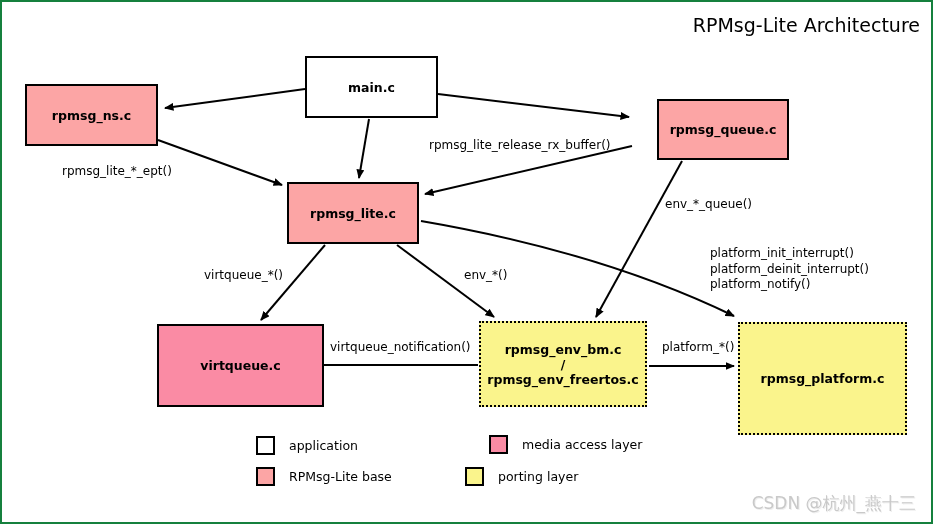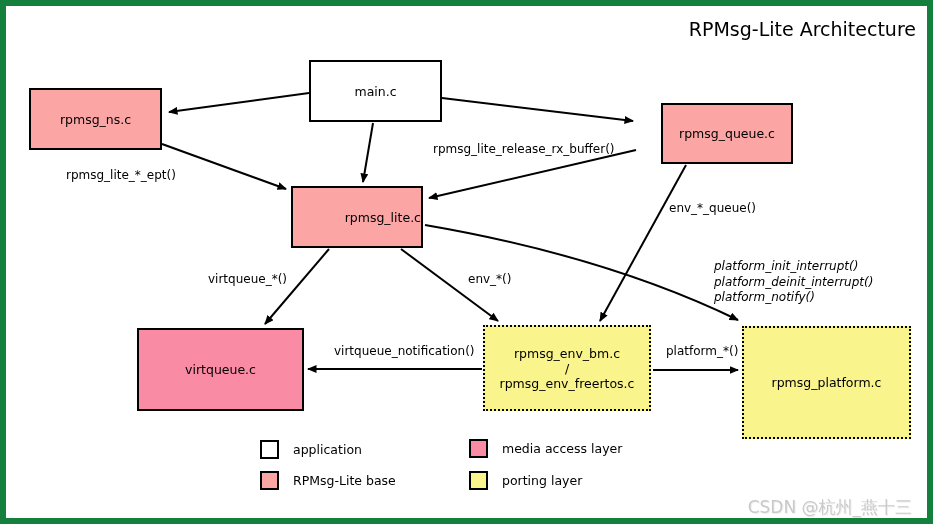--- a/index.html
+++ b/index.html
@@ -5,21 +5,21 @@
   * { margin: 0; padding: 0; box-sizing: border-box; }
   body {
     font-family: "DejaVu Sans", "Liberation Sans", sans-serif;
     background: #fff;
   }
   .canvas {
     position: relative;
     width: 933px;
     height: 524px;
     background: #ffffff;
-    border: 6px solid #15803d;
+    border: 2px solid #15803d;
     overflow: hidden;
   }
   .title {
     position: absolute;
     top: 12px;
     right: 11px;
     font-size: 19px;
     color: #000;
     white-space: nowrap;
   }
@@ -32,46 +32,47 @@
   .node {
     position: absolute;
     border: 2px solid #000;
     display: flex;
     align-items: center;
     justify-content: center;
     text-align: center;
     font-size: 12.5px;
     color: #000;
     line-height: 15px;
+    font-weight: bold;
   }
   .node.dotted { border: 2px dotted #000; }
   .bg-white  { background: #ffffff; }
   .bg-green  { background: #fca5a5; }
-  .bg-pink   { background: #fa8ba4; }
+  .bg-pink   { background: #fa8ba4; margin-left: 24px; }
   .bg-yellow { background: #faf48c; }
 
   .n-main      { left: 303px; top: 54px;  width: 133px; height: 62px; }
   .n-ns        { left: 23px;  top: 82px;  width: 133px; height: 62px; }
   .n-queue     { left: 631px; top: 97px;  width: 132px; height: 61px; margin-left: 24px; }
-  .n-lite      { left: 285px; top: 180px; width: 132px; height: 62px; justify-content: flex-end; }
+  .n-lite      { left: 285px; top: 180px; width: 132px; height: 62px; }
   .n-virtqueue { left: 131px; top: 322px; width: 167px; height: 83px; }
   .n-env       { left: 477px; top: 319px; width: 168px; height: 86px; }
   .n-platform  { left: 736px; top: 320px; width: 169px; height: 113px; }
 
   .edge-label {
     position: absolute;
     font-size: 12px;
     color: #000;
     white-space: nowrap;
     line-height: 15.5px;
   }
   .l-ept        { left: 60px;  top: 162px; }
   .l-release    { left: 427px; top: 136px; }
   .l-envqueue   { left: 663px; top: 195px; }
-  .l-platfns    { left: 708px; top: 253px; font-style: italic; }
+  .l-platfns    { left: 708px; top: 244px; }
   .l-vqstar     { left: 202px; top: 266px; }
   .l-envstar    { left: 462px; top: 266px; }
   .l-vqnotif    { left: 328px; top: 338px; }
   .l-platstar   { left: 660px; top: 338px; }
 
   .legend-item {
     position: absolute;
     display: flex;
     align-items: center;
   }

